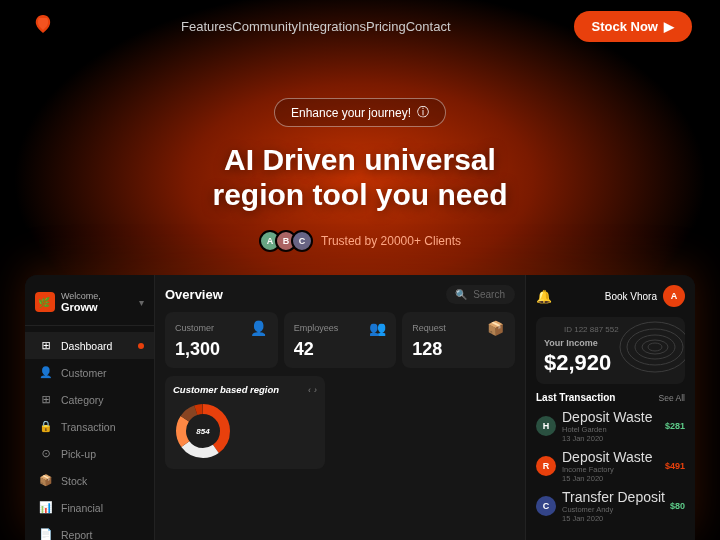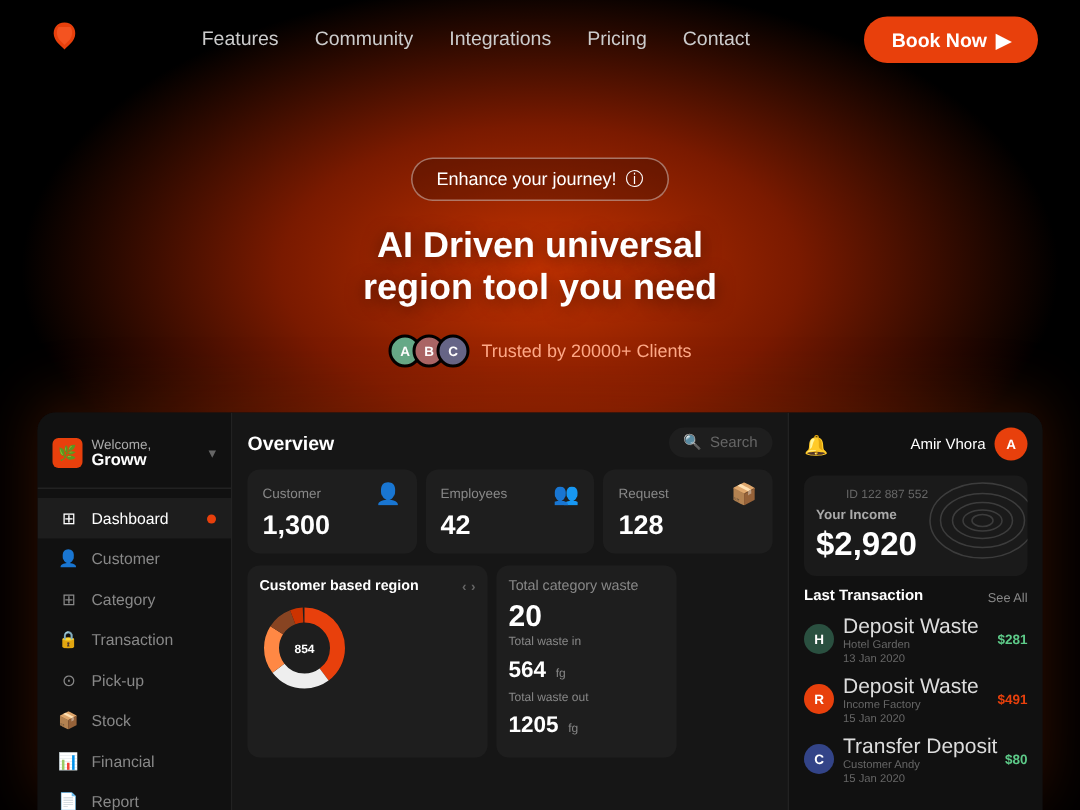--- a/index.html
+++ b/index.html
@@ -27,21 +27,20 @@
       display: flex;
       align-items: center;
       gap: 6px;
     }
     .logo-icon {
       width: 30px;
       height: 30px;
     }
     .nav-links {
       display: flex;
-      gap: 24px;
       list-style: none;
     }
     .nav-links a {
       color: #ccc;
       text-decoration: none;
       font-size: 13px;
     }
     .book-now-btn {
       background: #e8400c;
       color: #fff;
@@ -74,21 +73,21 @@
       padding: 5px 16px;
       font-size: 12px;
       color: #fff;
       margin-bottom: 16px;
       display: flex;
       align-items: center;
       gap: 6px;
       background: rgba(0,0,0,0.2);
     }
     .hero-title {
-      font-size: 24px;
+      font-size: 30px;
       font-weight: 800;
       text-align: center;
       line-height: 1.15;
       margin-bottom: 18px;
       text-shadow: 0 2px 12px rgba(0,0,0,0.5);
     }
     .hero-trust {
       display: flex;
       align-items: center;
       gap: 8px;
@@ -259,20 +258,21 @@
     
     .bottom-section {
       display: flex;
       gap: 6px;
     }
     .region-card {
       background: #1e1e1e;
       border-radius: 8px;
       padding: 8px;
       flex: 0 0 160px;
+      font-style: italic;
     }
     .region-title {
       font-size: 9.5px;
       font-weight: 600;
       color: #fff;
       margin-bottom: 6px;
       display: flex;
       align-items: center;
       justify-content: space-between;
     }
@@ -481,21 +481,21 @@
     </svg>
   </div>
   <ul class="nav-links">
     <li><a href="#">Features</a></li>
     <li><a href="#">Community</a></li>
     <li><a href="#">Integrations</a></li>
     <li><a href="#">Pricing</a></li>
     <li><a href="#">Contact</a></li>
   </ul>
   <button class="book-now-btn">
-    <span>Book Now</span>
+    <span>Stock Now</span>
     <span>▶</span>
   </button>
 </nav>
 
 <div class="hero">
   <div class="hero-badge">
     <span>Enhance your journey!</span>
     <span>ⓘ</span>
   </div>
   <h1 class="hero-title">
@@ -613,44 +613,30 @@
             <circle cx="30" cy="30" r="22" fill="none" stroke="#ff8844" stroke-width="10" stroke-dasharray="27 111" stroke-dashoffset="-89" transform="rotate(-90 30 30)"></circle>
 
             <circle cx="30" cy="30" r="22" fill="none" stroke="#884422" stroke-width="10" stroke-dasharray="14 124" stroke-dashoffset="-116" transform="rotate(-90 30 30)"></circle>
 
             <circle cx="30" cy="30" r="22" fill="none" stroke="#cc3300" stroke-width="10" stroke-dasharray="7 131" stroke-dashoffset="-130" transform="rotate(-90 30 30)"></circle>
             <text x="30" y="33" text-anchor="middle" fill="#fff" font-size="8" font-weight="bold">854</text>
           </svg>
         </div>
       </div>
 
-      <div class="waste-card">
-        <div class="waste-title">Total category waste</div>
-        <div class="waste-value">20</div>
-        <div class="waste-row">
-          <div class="waste-sub">Total waste in</div>
-          <span class="waste-num">564</span>
-          <span class="waste-unit">fg</span>
-        </div>
-        <div class="waste-row">
-          <div class="waste-sub">Total waste out</div>
-          <span class="waste-num">1205</span>
-          <span class="waste-unit">fg</span>
-        </div>
-      </div>
     </div>
   </div>
 
   <div class="right-panel">
     <div class="rp-header">
       <div class="rp-icons">
         <span>🔔</span>
       </div>
       <div class="rp-avatar-area">
-        <span class="rp-user-name">Amir Vhora</span>
+        <span class="rp-user-name">Book Vhora</span>
         <div class="rp-avatar">A</div>
       </div>
     </div>
 
     <div class="income-card">
       <div class="income-id">ID 122 887 552</div>
       <div class="income-label">Your Income</div>
       <div class="income-value">$2,920</div>
 
       <svg class="topo-bg" viewBox="0 0 80 60">

